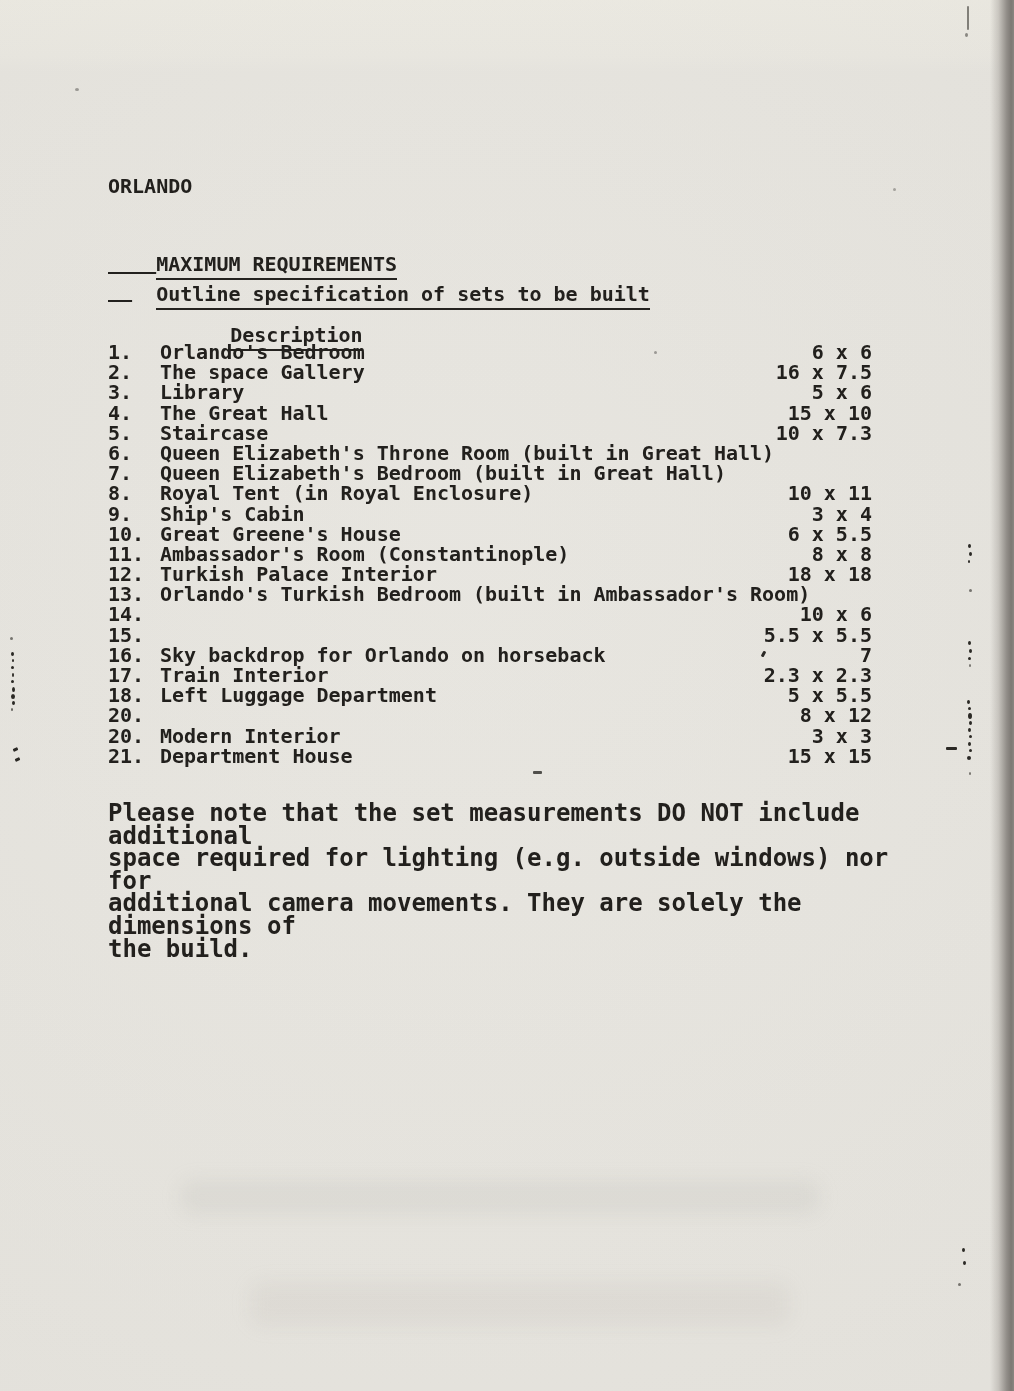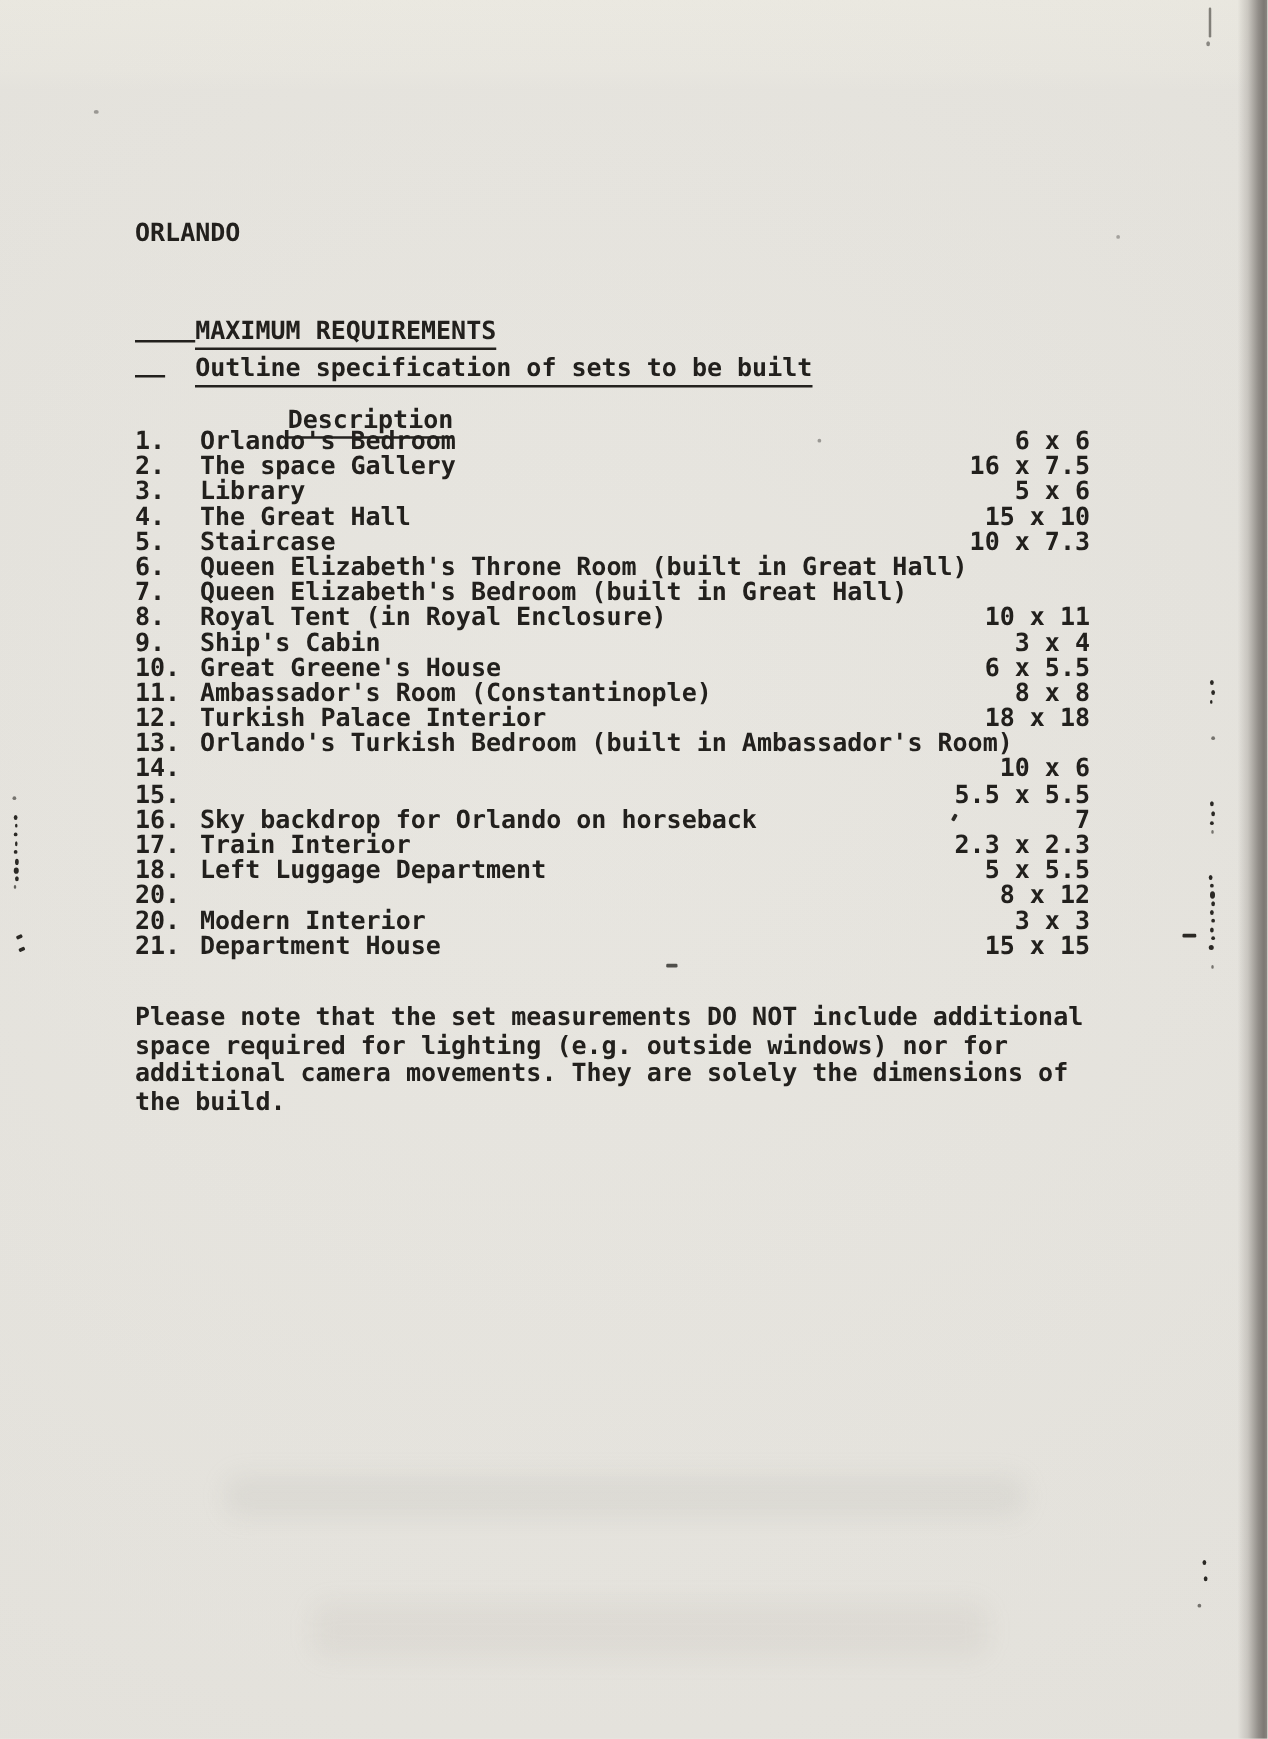--- a/index.html
+++ b/index.html
@@ -31,21 +31,21 @@
   .col-desc{left:182px;top:299px;}
   .col-dim{left:737px;top:299px;}
   .col-dim sup{font-size:14px;position:relative;top:-2px;}
   .rows{position:absolute;left:108px;top:342px;width:764px;}
   .row{display:flex;height:20.2px;line-height:20.2px;font-size:20px;white-space:pre;}
   .row .num{flex:none;width:52px;}
   .row .desc{flex:1 1 auto;overflow:visible;}
   .row .dim{flex:none;margin-left:auto;text-align:right;}
   .note{
     position:absolute;left:108px;top:802px;width:792px;
-    font-size:20px;line-height:22.6px;white-space:pre-line;
+    font-size:24px;line-height:22.6px;white-space:pre-line;
   }
   .speck{position:absolute;background:#2b2925;border-radius:50%;}
   .dash{position:absolute;background:#2b2925;border-radius:1px;}
   .ghost{position:absolute;border-radius:14px;filter:blur(9px);}
 </style>
 </head>
 <body>
 
 <div class="paper"></div>
 <div class="paper-shade"></div>

